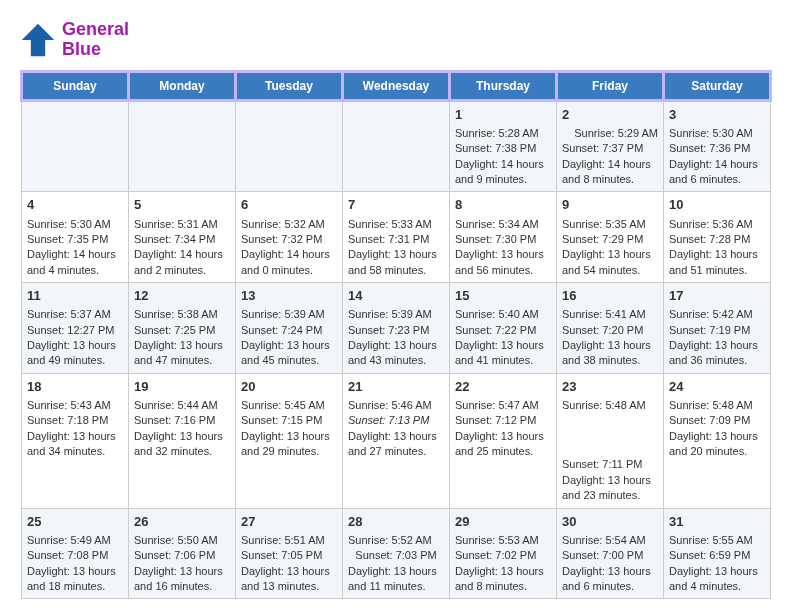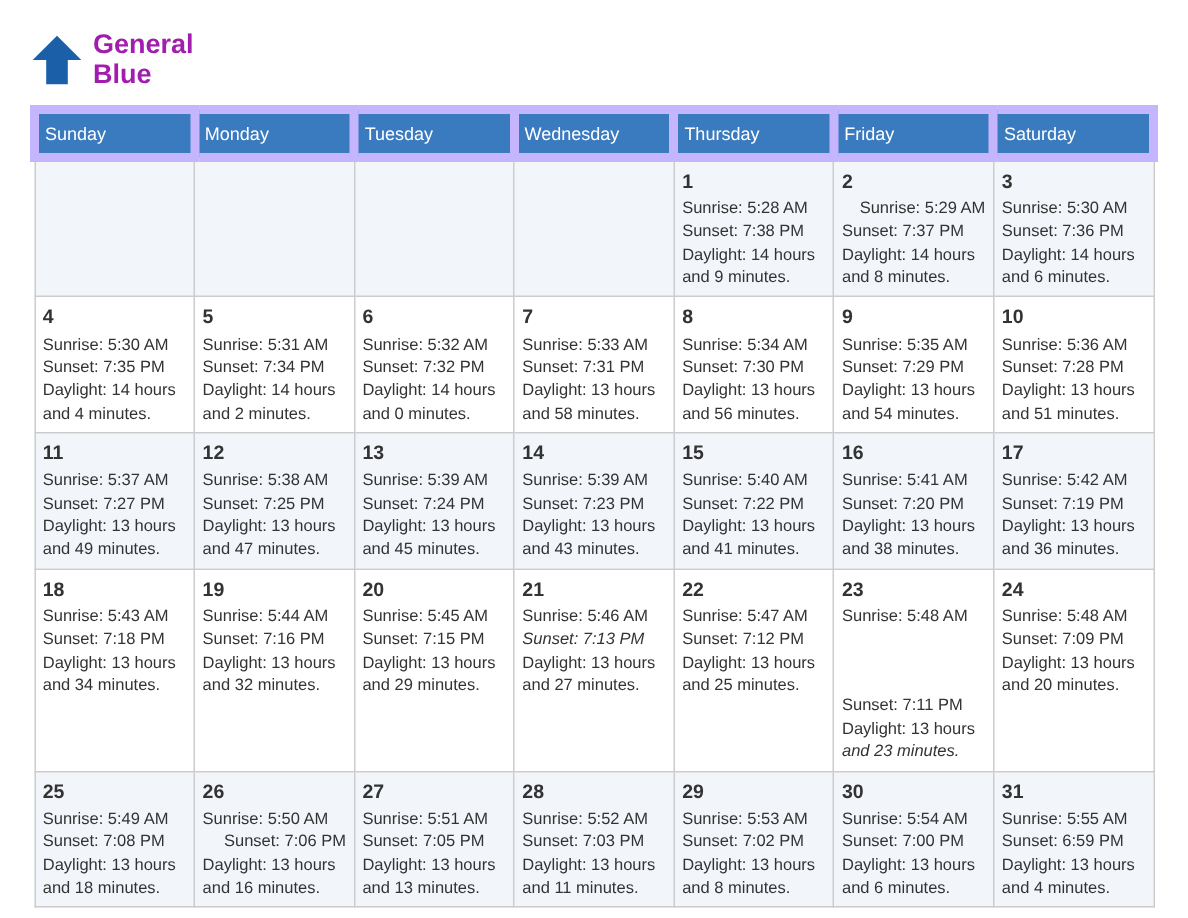--- a/index.html
+++ b/index.html
@@ -51,24 +51,24 @@
       width: 100%;
       border-collapse: collapse;
       font-size: 11px;
     }
     thead tr {
       background-color: #3a7abf;
       color: white;
     }
     thead th {
       padding: 6px 4px;
-      text-align: left;
-      font-weight: normal;
+      text-align: center;
+      font-weight: bold;
       font-size: 12px;
-      border: 6px solid #c4b5fd;
+      border: 3px solid #c4b5fd;
     }
     tbody tr {
       vertical-align: top;
     }
     tbody td {
       border: 1px solid #ccc;
       padding: 4px 5px;
       height: 80px;
       vertical-align: top;
       color: #333;
@@ -194,21 +194,21 @@
           <span style="display: block;">Sunrise: 5:36 AM</span>
           <span style="display: block;">Sunset: 7:28 PM</span>
           <span style="display: block;">Daylight: 13 hours</span>
           <span style="display: block;">and 51 minutes.</span>
         </td>
       </tr>
       <tr>
         <td>
           <span class="day-number">11</span>
           <span style="display: block;">Sunrise: 5:37 AM</span>
-          <span style="display: block;">Sunset: 7:27 PM</span>
+          <span style="display: block;">Sunset: 12:27 PM</span>
           <span style="display: block;">Daylight: 13 hours</span>
           <span style="display: block;">and 49 minutes.</span>
         </td>
         <td>
           <span class="day-number">12</span>
           <span style="display: block;">Sunrise: 5:38 AM</span>
           <span style="display: block;">Sunset: 7:25 PM</span>
           <span style="display: block;">Daylight: 13 hours</span>
           <span style="display: block;">and 47 minutes.</span>
         </td>
@@ -282,56 +282,56 @@
           <span style="display: block;">Sunrise: 5:47 AM</span>
           <span style="display: block;">Sunset: 7:12 PM</span>
           <span style="display: block;">Daylight: 13 hours</span>
           <span style="display: block;">and 25 minutes.</span>
         </td>
         <td>
           <span class="day-number">23</span>
           <span style="display: block;">Sunrise: 5:48 AM</span>
           <span style="display: block; margin-top: 44px;">Sunset: 7:11 PM</span>
           <span style="display: block;">Daylight: 13 hours</span>
-          <span style="display: block; font-style: italic;">and 23 minutes.</span>
+          <span style="display: block;">and 23 minutes.</span>
         </td>
         <td>
           <span class="day-number">24</span>
           <span style="display: block;">Sunrise: 5:48 AM</span>
           <span style="display: block;">Sunset: 7:09 PM</span>
           <span style="display: block;">Daylight: 13 hours</span>
           <span style="display: block;">and 20 minutes.</span>
         </td>
       </tr>
       <tr>
         <td>
           <span class="day-number">25</span>
           <span style="display: block;">Sunrise: 5:49 AM</span>
           <span style="display: block;">Sunset: 7:08 PM</span>
           <span style="display: block;">Daylight: 13 hours</span>
           <span style="display: block;">and 18 minutes.</span>
         </td>
         <td>
           <span class="day-number">26</span>
           <span style="display: block;">Sunrise: 5:50 AM</span>
-          <span style="display: block; text-align: right;">Sunset: 7:06 PM</span>
+          <span style="display: block;">Sunset: 7:06 PM</span>
           <span style="display: block;">Daylight: 13 hours</span>
           <span style="display: block;">and 16 minutes.</span>
         </td>
         <td>
           <span class="day-number">27</span>
           <span style="display: block;">Sunrise: 5:51 AM</span>
           <span style="display: block;">Sunset: 7:05 PM</span>
           <span style="display: block;">Daylight: 13 hours</span>
           <span style="display: block;">and 13 minutes.</span>
         </td>
         <td>
           <span class="day-number">28</span>
           <span style="display: block;">Sunrise: 5:52 AM</span>
-          <span style="display: block;">Sunset: 7:03 PM</span>
+          <span style="display: block; text-align: center;">Sunset: 7:03 PM</span>
           <span style="display: block;">Daylight: 13 hours</span>
           <span style="display: block;">and 11 minutes.</span>
         </td>
         <td>
           <span class="day-number">29</span>
           <span style="display: block;">Sunrise: 5:53 AM</span>
           <span style="display: block;">Sunset: 7:02 PM</span>
           <span style="display: block;">Daylight: 13 hours</span>
           <span style="display: block;">and 8 minutes.</span>
         </td>

